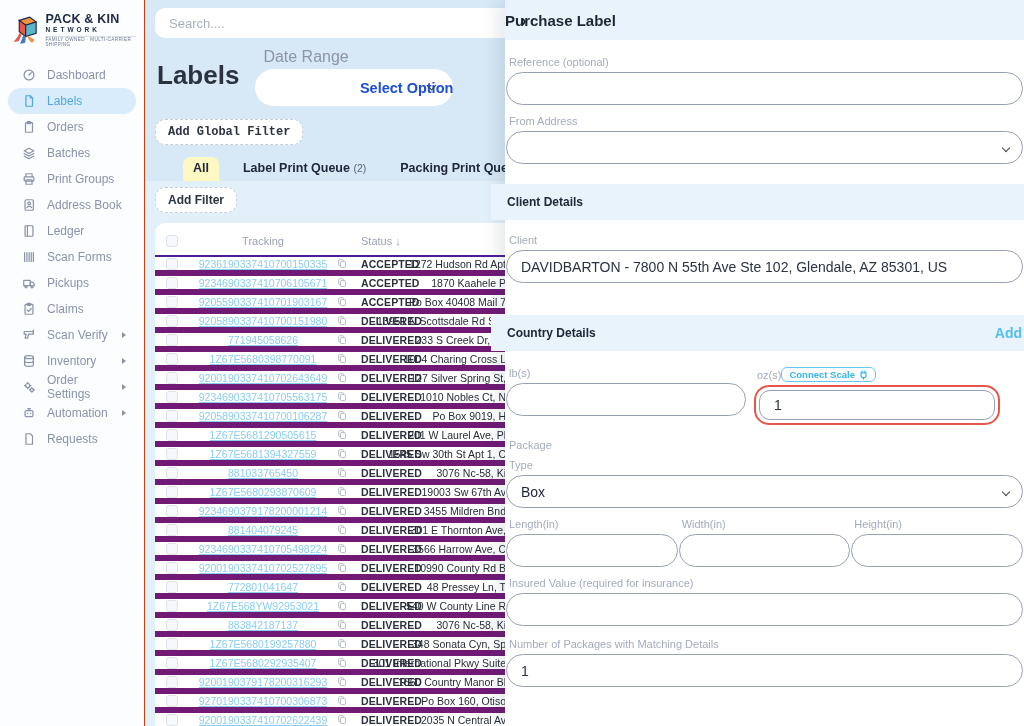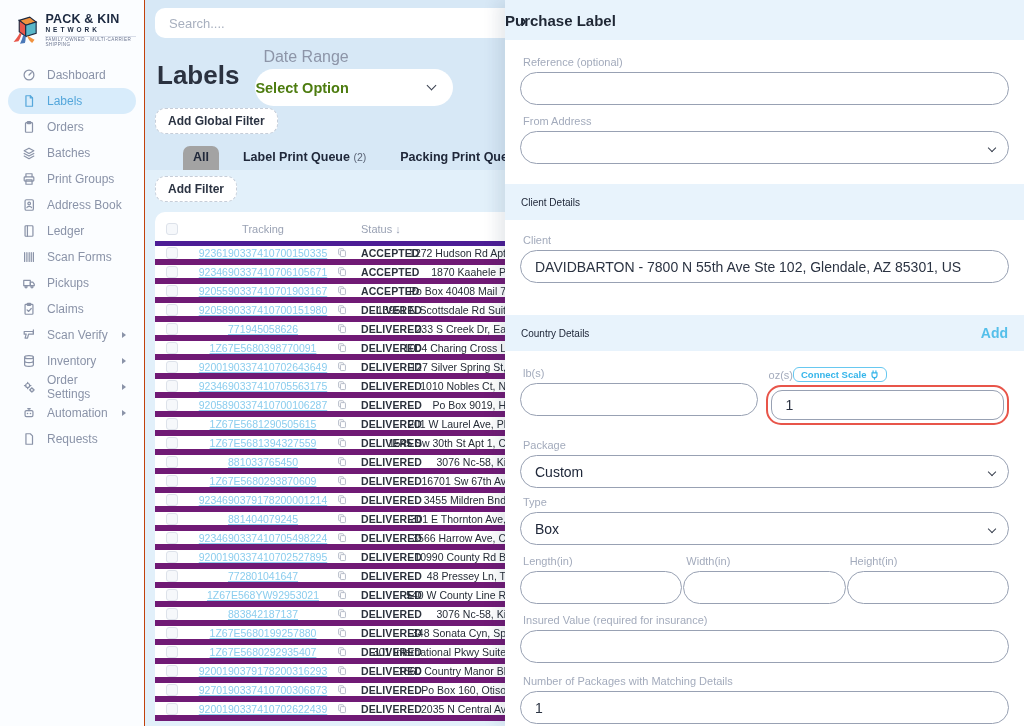--- a/index.html
+++ b/index.html
@@ -26,66 +26,66 @@
   .main { position:absolute; left:145px; top:0; width:879px; height:726px; }
   .search { display:block; margin:8px 0 0 10px; width:860px; height:30px; background:#fff; border:none;
     border-radius:10px; padding:0 14px; font-size:13px; color:#2b3342; outline:none;
     font-family:inherit; }
   .search::placeholder { color:#a8b0bf; }
   .head-row { display:flex; align-items:flex-start; margin:10px 0 0 12px; }
   .page-title { font-size:26px; font-weight:600; color:#2b3240; margin-top:12px; }
   .date-group { margin-left:16px; }
   .date-label { font-size:16px; color:#8d95a8; margin:0 0 3px 8px; }
   .date-select { position:relative; width:198px; height:37px; background:#fff; border-radius:19px;
-    display:flex; align-items:center; justify-content:flex-start; font-size:14.5px; font-weight:600; color:#4d7c0f; cursor:pointer; }
+    display:flex; align-items:center; justify-content:flex-end; font-size:14.5px; font-weight:600; color:#1d4ed8; cursor:pointer; }
   .chev { width:7px; height:7px; border-right:1.7px solid #3a4150; border-bottom:1.7px solid #3a4150;
     transform:rotate(45deg); display:inline-block; }
   .date-select .chev { position:absolute; right:18px; top:13px; }
   .dashed-btn { display:inline-block; background:#fff; border:1.5px dashed #c6cdd8; border-radius:10px;
     padding:5px 12px; font-size:12px; font-weight:600; color:#2b3342; cursor:pointer; }
-  .global-filter { margin:2px 0 0 10px; }
+  .global-filter { margin:13px 0 0 10px;font-family:Liberation Mono, monospace; }
   .tabs { display:flex; align-items:flex-end; gap:14px; margin:12px 0 0 38px; }
   .tab { font-size:12.5px; font-weight:600; color:#20283a; padding:4px 10px 6px; cursor:pointer; }
-  .tab.active { background:#a3a3a3; border-radius:7px 7px 0 0; }
+  .tab.active { background:#fef9c3; border-radius:7px 7px 0 0; }
   .tab .count { font-size:10.5px; color:#5a6375; font-weight:400; }
   .tab-panel { background:#e2f0fa; min-height:563px; padding-top:6px; }
   .add-filter { margin:0 0 0 10px; }
 
   
   .table { margin:10px 0 0 10px; width:640px; background:#fff; border-radius:10px 0 0 0; padding-top:4px; }
   .trow { display:grid; grid-template-columns:34px 148px 18px 1fr; align-items:center; height:19px;
     position:relative; border-bottom:6px solid #701a75; }
-  .trow.header { height:30px; border-bottom:5px solid #4c1d95; }
+  .trow.header { height:30px; border-bottom:2px solid #4c1d95; }
   .th { font-size:11px; color:#9aa2b4; }
   .th.tracking { justify-self:center; }
   .cb { width:12px; height:12px; border:1.5px solid #dde2ea; background:#f6f8fb; border-radius:3px;
     justify-self:center; cursor:pointer; }
   .tlink { justify-self:center; font-size:10.5px; color:#8bcdee; text-decoration:underline; cursor:pointer; white-space:nowrap; }
   .copy { justify-self:start; cursor:pointer; display:flex; }
   .status { font-size:10.5px; font-weight:600; color:#2b313c; padding-left:6px; letter-spacing:.1px; }
   .addr { position:absolute; right:289px; top:50%; transform:translateY(-50%); font-size:10.5px;
     color:#262c36; white-space:nowrap; }
 
   
   .drawer { position:absolute; left:505px; top:0; width:519px; height:726px; background:#fff; z-index:5;
     box-shadow:-8px 0 14px rgba(30,60,90,.10); }
   .drawer-head { position:relative; height:40px; background:#e8f3fc; display:flex; align-items:center; }
   .collapse { position:absolute; left:16px; font-size:17px; font-weight:700; color:#1f2735; cursor:pointer; line-height:1; }
   .drawer-title { width:100%; text-align:left; font-size:15px; font-weight:600; color:#1f2735; }
-  .dbody { padding:0 15px; }
+  .dbody { padding:0 1px; }
   .flabel { font-size:11px; color:#a3abbc; margin:0 0 4px 3px; }
   .finput { width:100%; height:33px; border:1.5px solid #98a1b3; border-radius:17px; padding:0 14px;
     font-size:14px; color:#2b3342; outline:none; background:#fff; font-family:inherit; }
   .fselect { position:relative; width:100%; height:33px; border:1.5px solid #98a1b3; border-radius:17px;
     display:flex; align-items:center; padding:0 28px 0 14px; font-size:14px; color:#20283a;
     white-space:nowrap; overflow:hidden; cursor:pointer; }
   .fselect .chev { position:absolute; right:13px; width:6px; height:6px; border-width:1.5px; border-color:#3a4150; }
   .band { margin:0 -15px; height:36px; background:#e8f3fc; display:flex; align-items:center;
     justify-content:space-between; padding:0 16px; }
-  .band-title { font-size:10px; font-weight:400; color:#20283a; }
+  .band-title { font-size:12px; font-weight:700; color:#20283a; }
   .add-link { font-size:14px; font-weight:600; color:#54bfea; cursor:pointer; }
   .mt16{margin-top:16px}.mt14{margin-top:14px}.mt12{margin-top:12px}.mt10{margin-top:10px}
   .mt20{margin-top:20px}.mt32{margin-top:32px}.mt8{margin-top:8px}
   .weights { display:flex; gap:8px; }
   .wcol1 { width:240px; } .wcol2 { width:246px; }
   .oz-label-row { display:flex; align-items:center; margin-bottom:3px; }
   .oz-label-row .flabel { margin:0 0 0 3px; }
   .scale-chip { display:inline-flex; align-items:center; gap:4px; border:1.5px solid #67c8f0; border-radius:6px;
     padding:1px 7px; font-size:9.5px; font-weight:700; color:#35b5ea; cursor:pointer; background:#fff; }
   .red-wrap { border:2px solid #e8554a; border-radius:15px; padding:3px; }
@@ -449,21 +449,21 @@
           <div class="trow">
             <div class="cb"></div>
             <a class="tlink">1Z67E5680293870609</a>
             <span class="copy">
               <svg width="10" height="11" viewBox="0 0 16 16">
                 <rect x="5.5" y="5" width="8" height="9.5" rx="1.2" fill="none" stroke="#b6bcc8" stroke-width="1.6"></rect>
                 <path d="M10.5 5V3.2c0-.7-.5-1.2-1.2-1.2H3.8c-.7 0-1.2.5-1.2 1.2v7c0 .7.5 1.2 1.2 1.2H5.5" fill="none" stroke="#b6bcc8" stroke-width="1.6"></path>
               </svg>
             </span>
             <span class="status">DELIVERED</span>
-            <span class="addr">16701 Sw 67th Av</span>
+            <span class="addr">19003 Sw 67th Av</span>
           </div>
           <div class="trow">
             <div class="cb"></div>
             <a class="tlink">9234690379178200001214</a>
             <span class="copy">
               <svg width="10" height="11" viewBox="0 0 16 16">
                 <rect x="5.5" y="5" width="8" height="9.5" rx="1.2" fill="none" stroke="#b6bcc8" stroke-width="1.6"></rect>
                 <path d="M10.5 5V3.2c0-.7-.5-1.2-1.2-1.2H3.8c-.7 0-1.2.5-1.2 1.2v7c0 .7.5 1.2 1.2 1.2H5.5" fill="none" stroke="#b6bcc8" stroke-width="1.6"></path>
               </svg>
             </span>
@@ -647,24 +647,20 @@
             </svg>
           </span>
         </div>
         <div class="red-wrap">
           <input class="finput" value="1" style="">
         </div>
       </div>
     </div>
 
     <div class="flabel mt14">Package</div>
-    <div class="fselect">
-      <span>Custom</span>
-      <span class="chev"></span>
-    </div>
 
     <div class="flabel mt8">Type</div>
     <div class="fselect">
       <span>Box</span>
       <span class="chev"></span>
     </div>
 
     <div class="dims mt10">
       <div>
         <div class="flabel">Length(in)</div>

